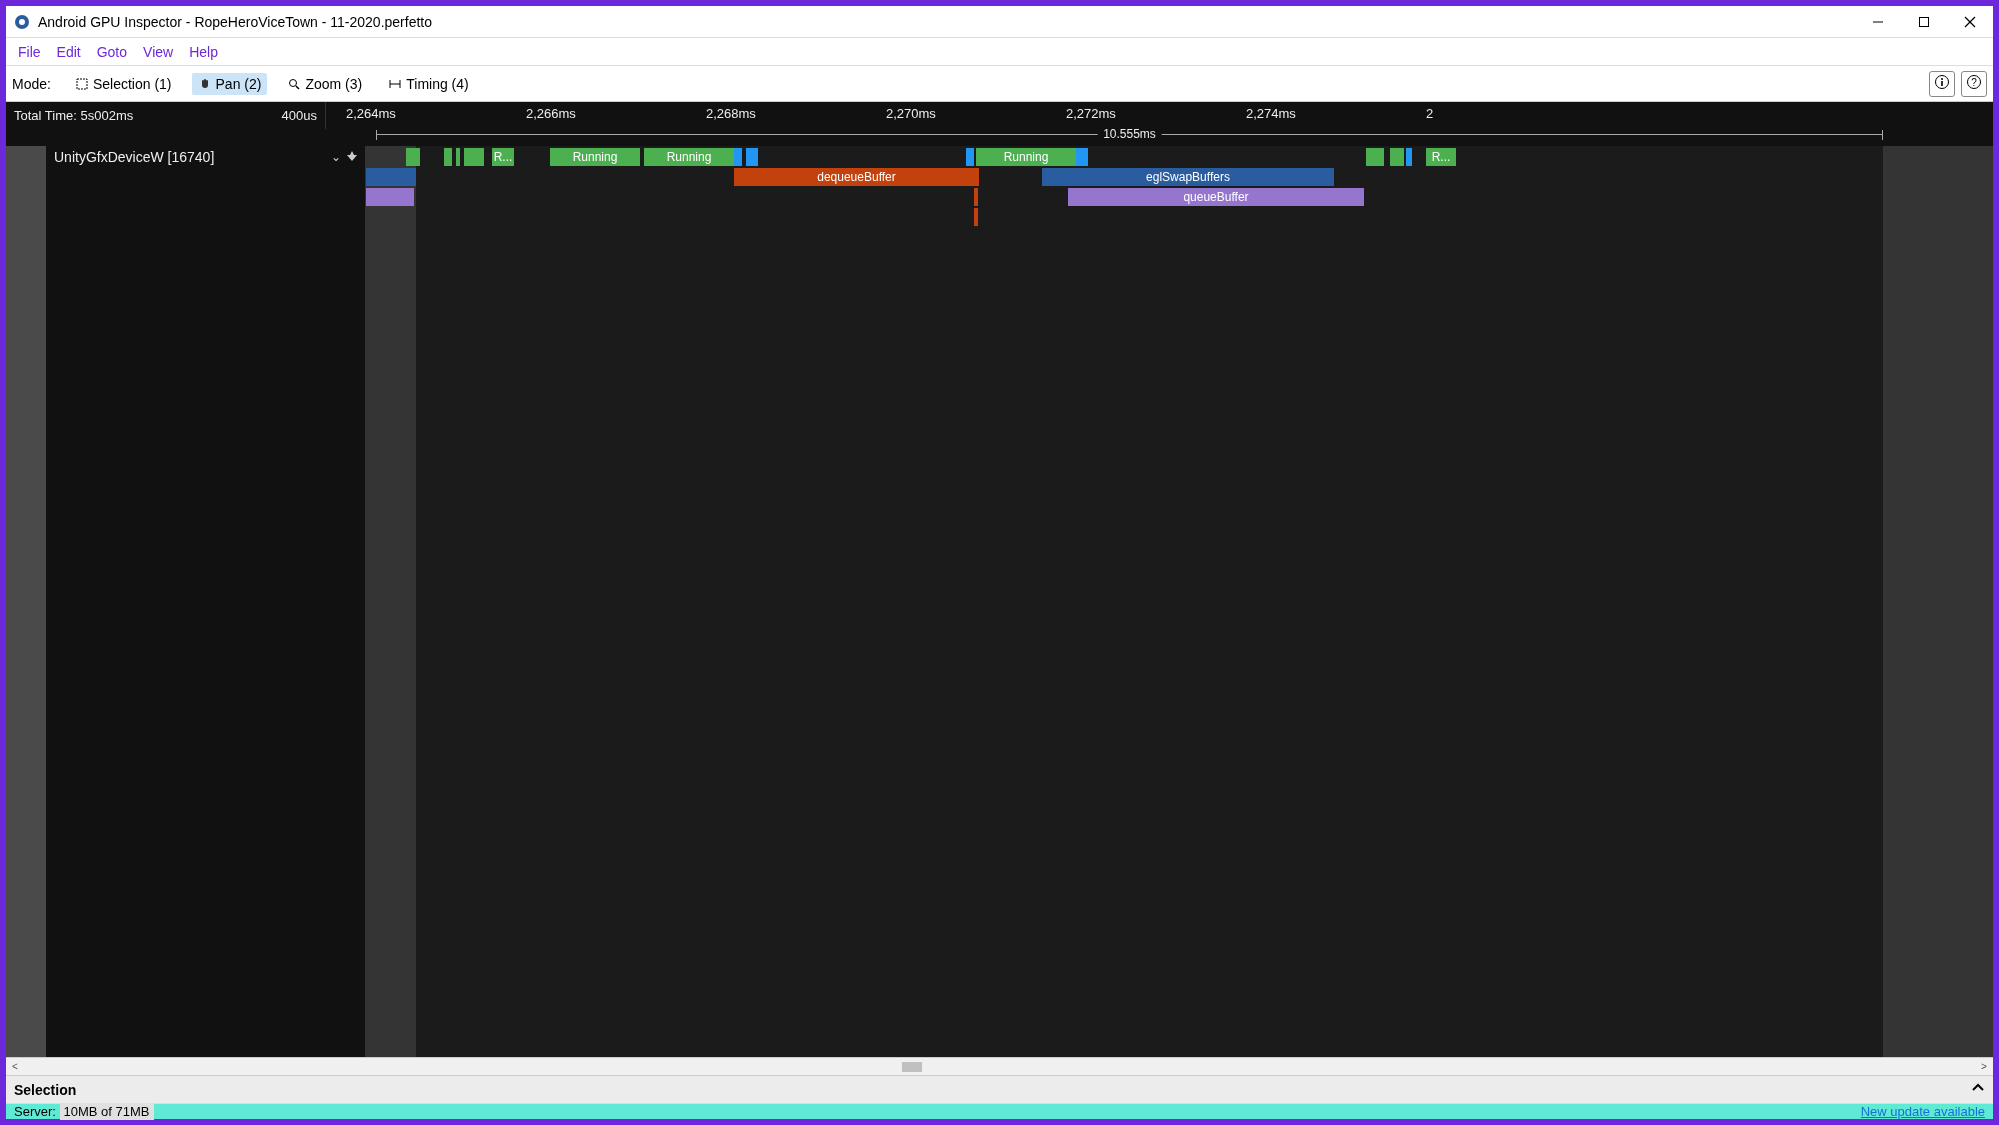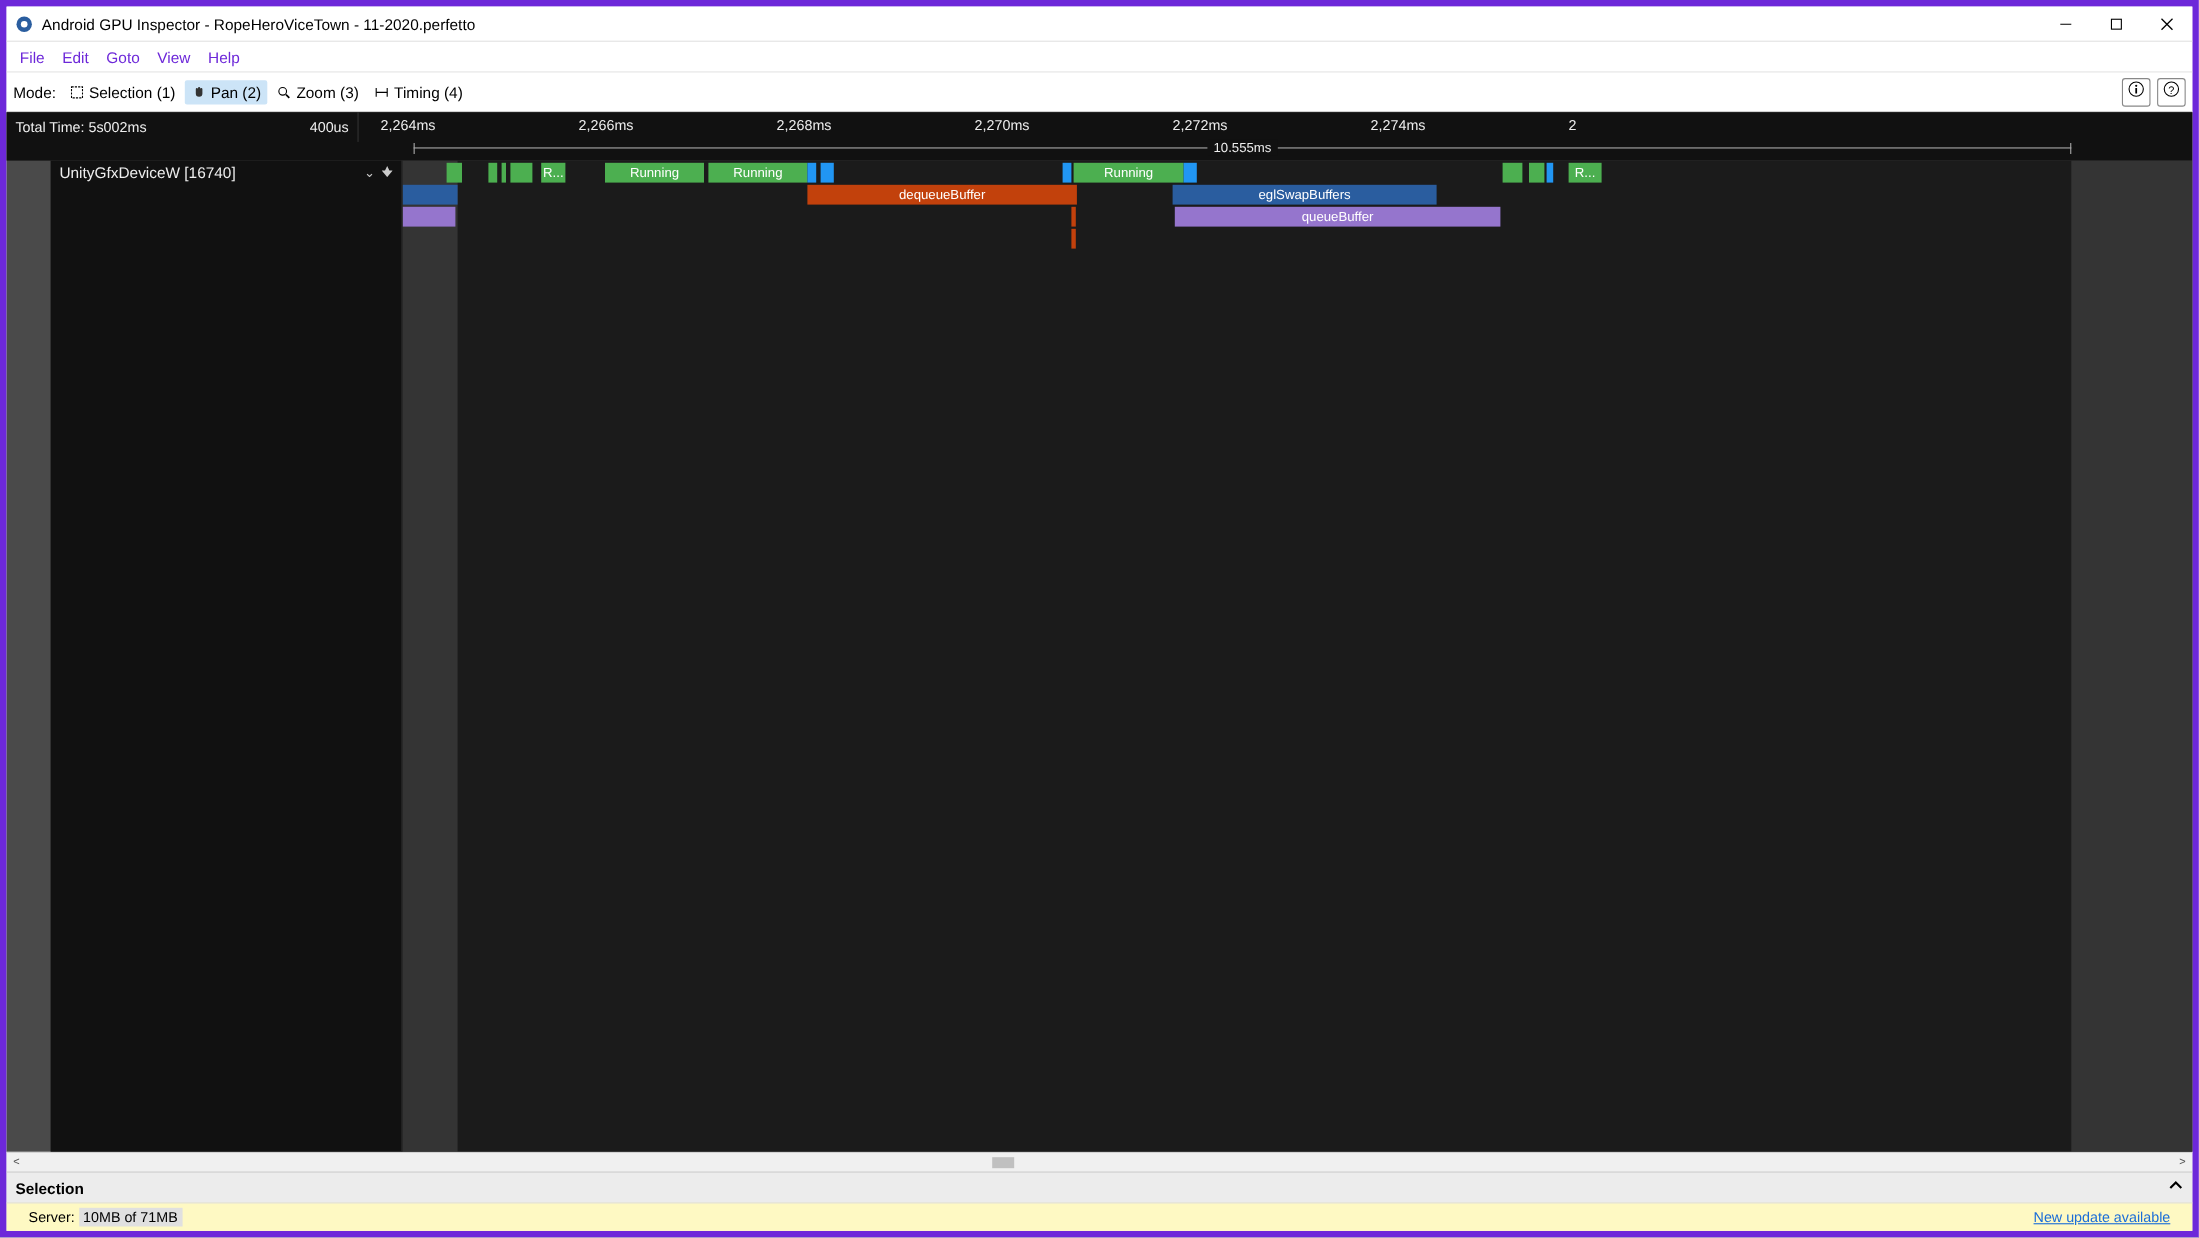--- a/index.html
+++ b/index.html
@@ -12,21 +12,21 @@
 .titlebar .app-icon { width: 16px; height: 16px; margin: 0 8px; }
 .titlebar .title { font-size: 14px; color: #000; flex: 0 0 auto; }
 .titlebar .spacer { flex: 1; }
 .titlebar .winbtn { width: 46px; height: 32px; display: flex; align-items: center; justify-content: center; font-size: 14px; color: #000; }
 
 
 .menubar { display: flex; align-items: center; height: 28px; background: #fff; padding: 0 4px; border-bottom: 1px solid #ddd; }
 .menubar .menuitem { padding: 4px 8px; font-size: 14px; color: #6d28d9; }
 
 
-.toolbar { display: flex; align-items: center; height: 36px; background: #fff; padding: 0 6px; border-bottom: 1px solid #ccc; gap: 2px; }
+.toolbar { display: flex; align-items: center; height: 36px; background: #fff; padding: 0 6px; border-bottom: 1px solid #ccc; gap: 14px; }
 .toolbar .mode-label { font-size: 14px; color: #000; padding-right: 4px; }
 .toolbar .modebtn { display: flex; align-items: center; padding: 3px 6px; font-size: 14px; color: #000; border-radius: 2px; gap: 4px; }
 .toolbar .modebtn.active { background: #cce4f7; }
 .toolbar .modebtn .mini-icon { width: 14px; height: 14px; display: inline-flex; align-items: center; justify-content: center; }
 .toolbar .searchbox { display: flex; align-items: center; border: 1px solid #888; height: 26px; width: 380px; margin-left: 6px; padding: 0 4px; }
 .toolbar .searchbox input { border: none; outline: none; font-size: 14px; flex: 1; }
 .toolbar .searchbox .search-icon { margin-right: 4px; }
 .toolbar .searchbox .clear-btn { padding: 0 4px; color: #555; }
 .toolbar .right-icons { margin-left: auto; display: flex; gap: 6px; }
 .toolbar .right-icons .iconbtn { width: 26px; height: 26px; display: flex; align-items: center; justify-content: center; border: 1px solid #888; border-radius: 3px; }
@@ -68,21 +68,21 @@
 .hscroll .arrow { width: 18px; text-align: center; font-size: 10px; color: #555; }
 .hscroll .track { flex: 1; height: 14px; position: relative; }
 .hscroll .thumb { position: absolute; top: 2px; height: 10px; background: #c0c0c0; left: 45%; width: 20px; }
 
 
 .selectionbar { display: flex; align-items: center; justify-content: space-between; height: 28px; background: #ececec; padding: 0 8px; border-top: 1px solid #ccc; }
 .selectionbar .sel-label { font-size: 14px; font-weight: bold; }
 .selectionbar .chev { font-size: 14px; }
 
 
-.statusbar { display: flex; align-items: center; justify-content: space-between; height: 26px; background: #fef9c3; padding: 0 20px; font-size: 13px; border-top: 1px solid #ddd; }
+.statusbar { display: flex; align-items: center; justify-content: space-between; height: 16px; background: #5eead4; padding: 0 8px; font-size: 13px; border-top: 1px solid #ddd; }
 .statusbar .mem { background: #e0e0e0; padding: 1px 4px; }
 .statusbar .update { color: #1a6dd8; text-decoration: underline; }
 </style>
 </head>
 <body>
 
 <div class="window">
 
   <div class="titlebar">
     <span class="app-icon">
@@ -224,21 +224,21 @@
         <div class="trackbar blue" style="top:2px; left:600px; width:8px"></div>
         <div class="trackbar green" style="top:2px; left:610px; width:100px">Running</div>
         <div class="trackbar blue" style="top:2px; left:710px; width:12px"></div>
         <div class="trackbar green" style="top:2px; left:1000px; width:18px"></div>
         <div class="trackbar green" style="top:2px; left:1024px; width:14px"></div>
         <div class="trackbar blue" style="top:2px; left:1040px; width:6px"></div>
         <div class="trackbar green" style="top:2px; left:1060px; width:30px">R...</div>
 
         <div class="trackbar darkblue" style="top:22px; left:0px; width:50px"></div>
         <div class="trackbar olive" style="top:22px; left:368px; width:245px">dequeueBuffer</div>
-        <div class="trackbar darkblue" style="top:22px; left:700px; width:240px">eglSwapBuffers</div>
+        <div class="trackbar darkblue" style="top:22px; left:676px; width:292px">eglSwapBuffers</div>
 
         <div class="trackbar purple" style="top:42px; left:0px; width:48px"></div>
         <div class="trackbar olive" style="top:42px; left:608px; width:4px"></div>
         <div class="trackbar purple" style="top:42px; left:702px; width:296px">queueBuffer</div>
         <div class="trackbar olive" style="top:62px; left:608px; width:4px"></div>
       </div>
     </div>
   </div>
 
   <div class="hscroll">

